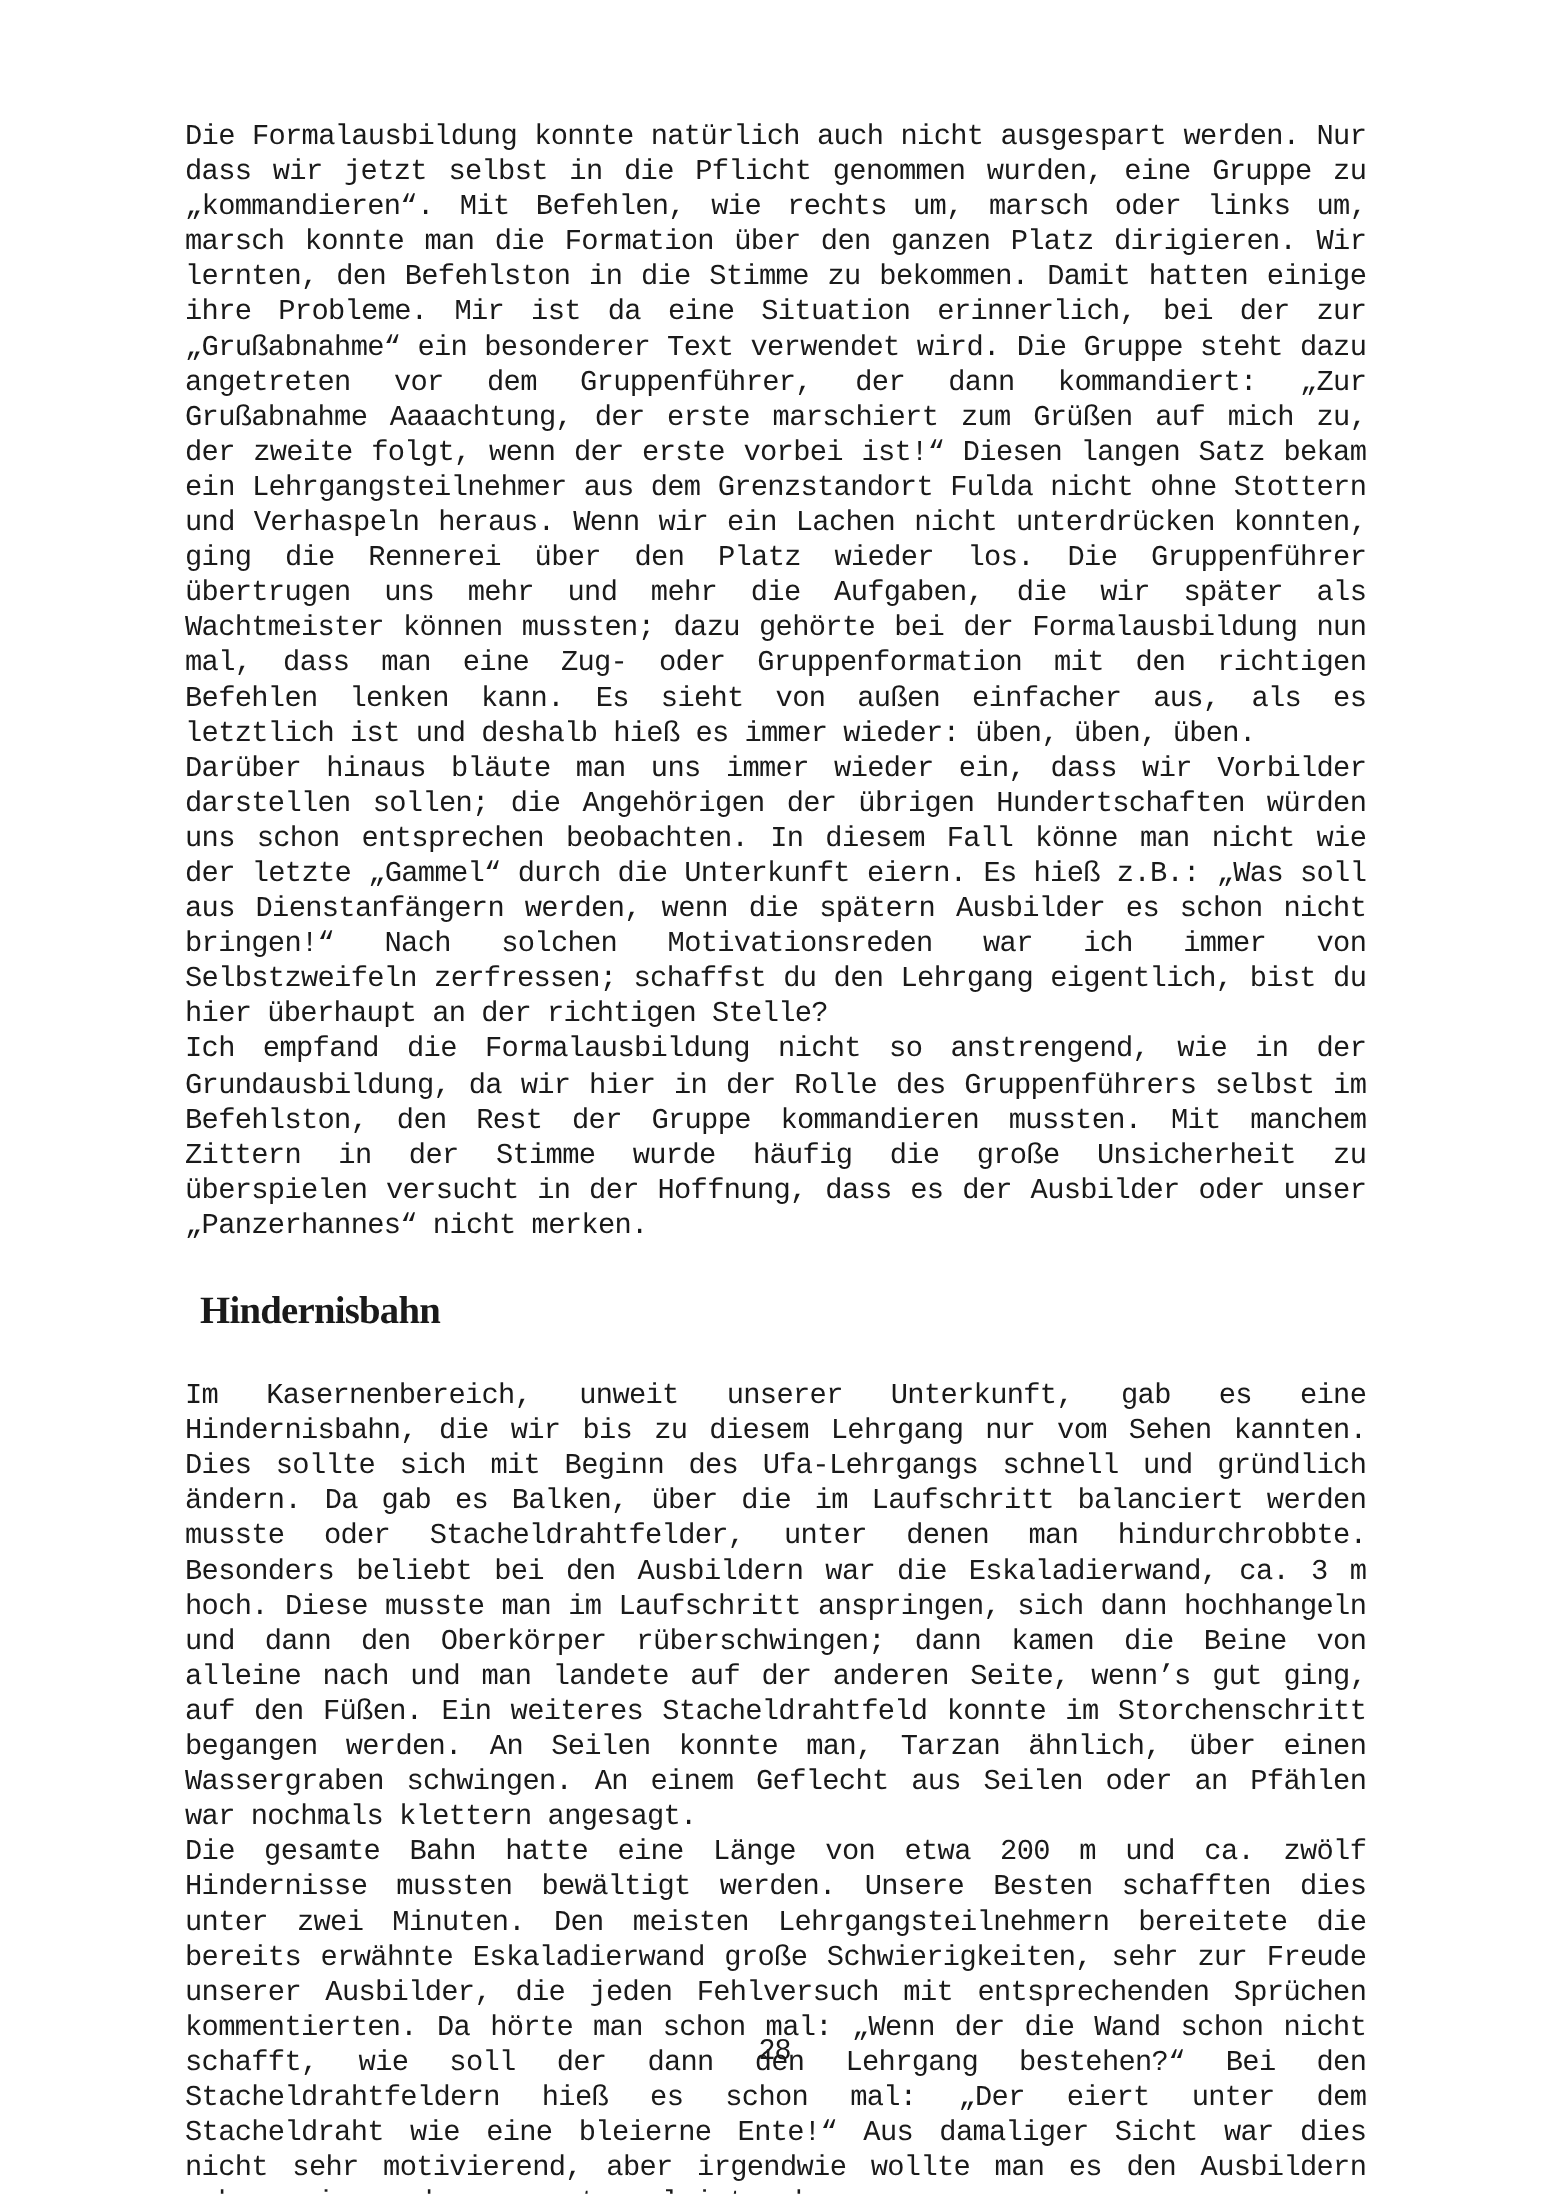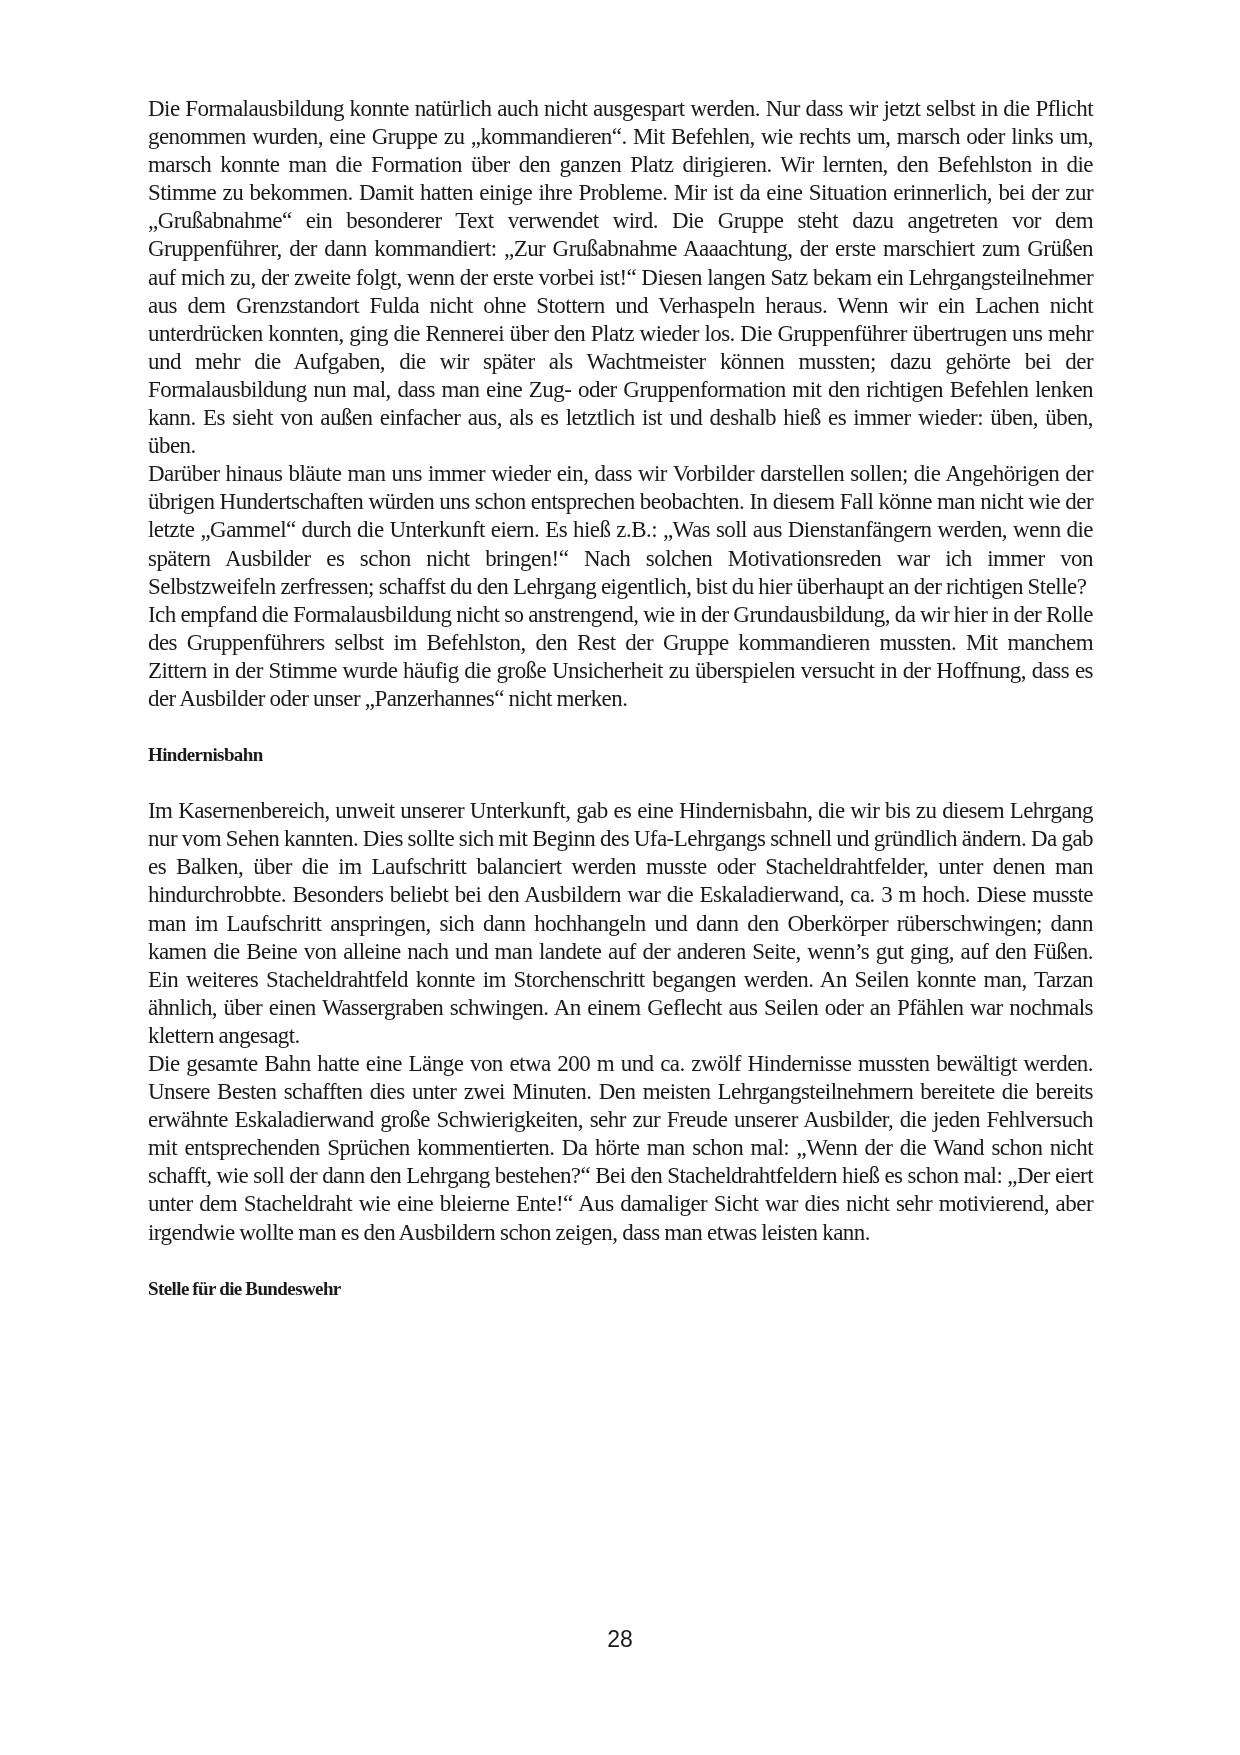--- a/index.html
+++ b/index.html
@@ -9,25 +9,25 @@
     left: 148px;
     top: 95px;
     width: 945px;
     font-family: "Liberation Serif", serif;
     font-size: 23px;
     line-height: 28.1px;
     color: #1a1a1a;
     letter-spacing: -0.55px;
     word-spacing: -0.5px;
   }
-  .para { margin: 0; text-align: justify; }
+  .para { margin: 0; text-align: justify; font-family: Liberation Mono, monospace; }
   .heading {
     font-weight: bold;
-    font-size: 19px;
-    margin: 0;
+    font-size: 31px;
+    margin: 12px;
     letter-spacing: -0.6px;
   }
   .gap-before-heading { height: 28px; }
   .gap-after-heading { height: 28px; }
   .page-number {
     position: absolute;
     top: 1626px;
     left: 0;
     width: 1240px;
     text-align: center;

